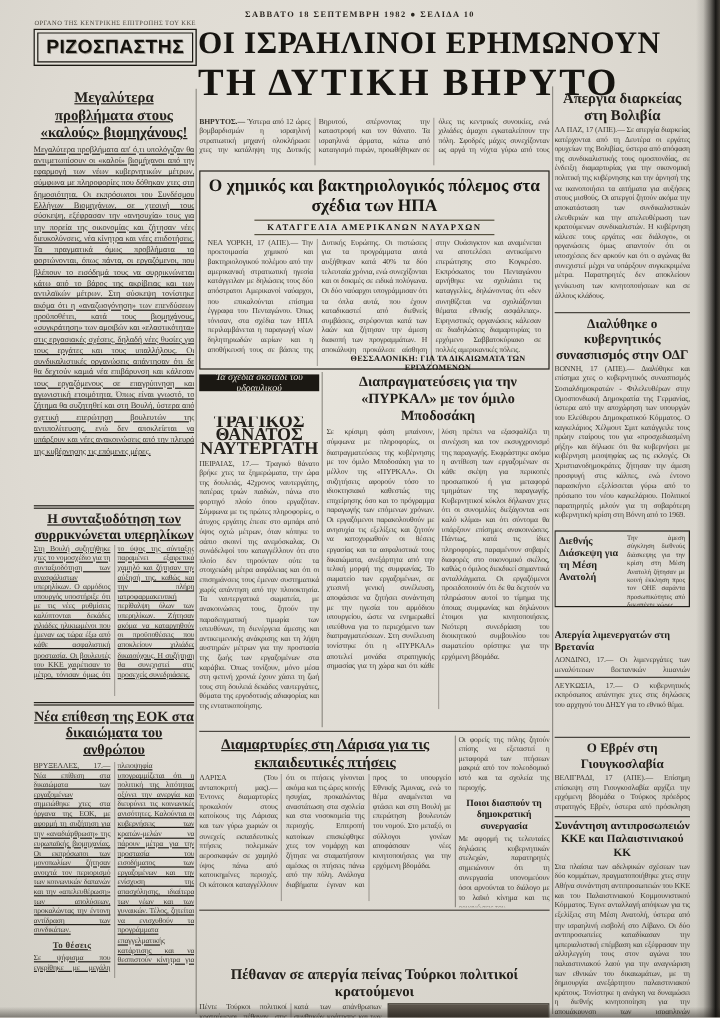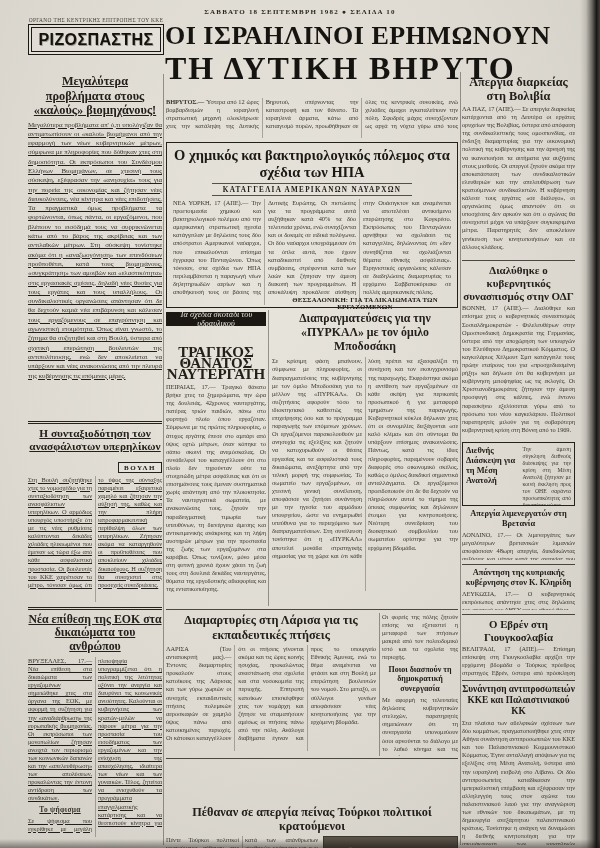--- a/index.html
+++ b/index.html
@@ -69,21 +69,21 @@
   .seaman-title { font-size:15px; line-height:11px; font-weight:bold; text-align:center; margin-bottom:3px; }
 
   
   .pyrkal { position:absolute; left:272px; top:296px; width:186px; height:300px; }
   .pyrkal-kicker { font-size:6.8px; font-weight:bold; text-align:center; letter-spacing:.2px; }
   .pyrkal-title { font-size:11.8px; line-height:13.8px; font-weight:bold; text-align:center; margin:2px 0 4px; }
   .pyrkal-body { height:234px; }
 
   
   .larisa { position:absolute; left:166px; top:613px; width:210px; }
-  .larisa-title { font-size:12.3px; line-height:14.5px; font-weight:bold; text-align:center; }
+  .larisa-title { font-size:12.3px; line-height:14.5px; font-weight:bold; text-align:center;text-decoration:underline; }
   .larisa-body { height:106px; margin-top:3px; }
 
   
   .mini { position:absolute; left:382px; top:613px; width:76px; height:143px; }
   .mini-title { font-size:8px; line-height:9.5px; font-weight:bold; text-align:center; margin:3px 0; }
 
   
   .hunger { position:absolute; left:166px; top:761px; width:292px; height:84px;margin-top:44px; }
   .hunger-title { font-size:12.3px; line-height:14px; font-weight:bold; text-align:center; }
   .hunger-row { display:flex; gap:5px; margin-top:3px; }
@@ -118,21 +118,21 @@
   .rr-sect { padding-top:3px; }
   .rr-rule { border-top:1px solid rgba(38,34,28,.8); margin-top:4px; }
   .bol-title { font-size:12.3px; line-height:14px; font-weight:bold; text-align:center; margin-bottom:2px; }
   .bol { height:184px; }
   .odg { height:178px; }
   .odg-title { font-size:11px; line-height:12.8px; font-weight:bold; text-align:center; margin-bottom:2px; }
   .mideast { height:64px; border:1px solid #25221c; margin-top:4px; padding:3px; display:flex; gap:4px; }
   .mideast-title { width:52%; font-size:8.4px; line-height:10px; font-weight:bold; }
   .mideast-body { width:48%; font-size:5.7px; line-height:7px; text-align:justify; color:#3a362e; }
   .dockers { height:54px; }
-  .sm-title { font-size:8.4px; line-height:10px; font-weight:bold; text-align:center; margin-bottom:1.5px; }
+  .sm-title { font-size:8.4px; line-height:10px; font-weight:bold; text-align:left; margin-bottom:1.5px;margin-top:16px; }
   .cyprus { height:46px; }
   .evren { height:62px; }
   .evren-title { font-size:10.8px; line-height:12.5px; font-weight:bold; text-align:center; margin-bottom:2px; }
   .kke { height:181px; }
   .kke-title { font-size:9.3px; line-height:11px; font-weight:bold; text-align:center; margin-bottom:2px; }
 </style>
 </head>
 <body>
 
 <div class="page">
@@ -161,31 +161,28 @@
   <div class="vrule" style="left:379px; top:613px; height:143px;"></div>
   <div class="hrule" style="left:166px; top:609px; width:292px;"></div>
   <div class="hrule" style="left:166px; top:758px; width:292px;"></div>
 
   <div class="left-rail">
     <div>
       <div class="lr-title1">Μεγαλύτερα προβλήματα στους «καλούς» βιομηχάνους!</div>
       <div class="ind-body t7 clip">Μεγαλύτερα προβλήματα απ' ό,τι υπολόγιζαν θα αντιμετωπίσουν οι «καλοί» βιομήχανοι από την εφαρμογή των νέων κυβερνητικών μέτρων, σύμφωνα με πληροφορίες που δόθηκαν χτες στη δημοσιότητα. Οι εκπρόσωποι του Συνδέσμου Ελλήνων Βιομηχάνων, σε χτεσινή τους σύσκεψη, εξέφρασαν την «ανησυχία» τους για την πορεία της οικονομίας και ζήτησαν νέες διευκολύνσεις, νέα κίνητρα και νέες επιδοτήσεις. Τα πραγματικά όμως προβλήματα τα φορτώνονται, όπως πάντα, οι εργαζόμενοι, που βλέπουν το εισόδημά τους να συρρικνώνεται κάτω από το βάρος της ακρίβειας και των αντιλαϊκών μέτρων. Στη σύσκεψη τονίστηκε ακόμα ότι η «αναζωογόνηση» των επενδύσεων προϋποθέτει, κατά τους βιομηχάνους, «συγκράτηση» των αμοιβών και «ελαστικότητα» στις εργασιακές σχέσεις, δηλαδή νέες θυσίες για τους εργάτες και τους υπαλλήλους. Οι συνδικαλιστικές οργανώσεις απάντησαν ότι δε θα δεχτούν καμιά νέα επιβάρυνση και κάλεσαν τους εργαζόμενους σε επαγρύπνηση και αγωνιστική ετοιμότητα. Όπως είναι γνωστό, το ζήτημα θα συζητηθεί και στη Βουλή, ύστερα από σχετική επερώτηση βουλευτών της αντιπολίτευσης, ενώ δεν αποκλείεται να υπάρξουν και νέες ανακοινώσεις από την πλευρά της κυβέρνησης τις επόμενες μέρες.</div>
     </div>
     <div class="sect-double">
-      <div class="pens-title">Η συνταξιοδότηση των ανασφάλιστων υπερηλίκων</div>
-      <div class="vouli-row">
-        <span class="vouli">ΒΟΥΛΗ</span>
-      </div>
+      <div class="pens-title">Η συνταξιοδότηση των συρρικνώνεται υπερηλίκων</div>
       <div class="pens-body cols2 t6 clip">Στη Βουλή συζητήθηκε χτες το νομοσχέδιο για τη συνταξιοδότηση των ανασφάλιστων υπερηλίκων. Ο αρμόδιος υπουργός υποστήριξε ότι με τις νέες ρυθμίσεις καλύπτονται δεκάδες χιλιάδες ηλικιωμένοι που έμεναν ως τώρα έξω από κάθε ασφαλιστική προστασία. Οι βουλευτές του ΚΚΕ χαιρέτισαν το μέτρο, τόνισαν όμως ότι το ύψος της σύνταξης παραμένει εξαιρετικά χαμηλό και ζήτησαν την αύξησή της, καθώς και την πλήρη ιατροφαρμακευτική περίθαλψη όλων των υπερηλίκων. Ζήτησαν ακόμα να καταργηθούν οι προϋποθέσεις που αποκλείουν χιλιάδες δικαιούχους. Η συζήτηση θα συνεχιστεί στις προσεχείς συνεδριάσεις.</div>
     </div>
     <div class="sect-double">
       <div class="eok-title">Νέα επίθεση της ΕΟΚ στα δικαιώματα του ανθρώπου</div>
       <div class="eok-body cols2 t6 clip">
         <span>ΒΡΥΞΕΛΛΕΣ, 17.— Νέα επίθεση στα δικαιώματα των εργαζομένων σημειώθηκε χτες στα όργανα της ΕΟΚ, με αφορμή τη συζήτηση για την «αναδιάρθρωση» της ευρωπαϊκής βιομηχανίας. Οι εκπρόσωποι των μονοπωλίων ζήτησαν ανοιχτά τον περιορισμό των κοινωνικών δαπανών και την «απελευθέρωση» των απολύσεων, προκαλώντας την έντονη αντίδραση των συνδικάτων.</span>
-        <div class="sub-head">Το ψήφισμα</div>
+        <div class="sub-head">Το θέσεις</div>
         <span>Σε ψήφισμα που εγκρίθηκε με μεγάλη πλειοψηφία υπογραμμίζεται ότι η πολιτική της λιτότητας οξύνει την ανεργία και διευρύνει τις κοινωνικές ανισότητες. Καλούνται οι κυβερνήσεις των κρατών-μελών να πάρουν μέτρα για την προστασία του εισοδήματος των εργαζομένων και την ενίσχυση της απασχόλησης, ιδιαίτερα των νέων και των γυναικών. Τέλος, ζητείται να ενισχυθούν τα προγράμματα επαγγελματικής κατάρτισης και να θεσπιστούν κίνητρα για τις μικρομεσαίες επιχειρήσεις.</span>
       </div>
     </div>
   </div>
 
   <div class="chem-box">
     <div class="chem-title">Ο χημικός και βακτηριολογικός πόλεμος στα σχέδια των ΗΠΑ</div>
     <div class="chem-kicker">ΚΑΤΑΓΓΕΛΙΑ ΑΜΕΡΙΚΑΝΩΝ ΝΑΥΑΡΧΩΝ</div>
     <div class="chem-body cols3 t6 clip">ΝΕΑ ΥΟΡΚΗ, 17 (ΑΠΕ).— Την προετοιμασία χημικού και βακτηριολογικού πολέμου από την αμερικανική στρατιωτική ηγεσία κατάγγειλαν με δηλώσεις τους δύο απόστρατοι Αμερικανοί ναύαρχοι, που επικαλούνται επίσημα έγγραφα του Πενταγώνου. Όπως τόνισαν, στα σχέδια των ΗΠΑ περιλαμβάνεται η παραγωγή νέων δηλητηριωδών αερίων και η αποθήκευσή τους σε βάσεις της Δυτικής Ευρώπης. Οι πιστώσεις για τα προγράμματα αυτά αυξήθηκαν κατά 40% τα δύο τελευταία χρόνια, ενώ συνεχίζονται και οι δοκιμές σε ειδικά πολύγωνα. Οι δύο ναύαρχοι υπογράμμισαν ότι τα όπλα αυτά, που έχουν καταδικαστεί από διεθνείς συμβάσεις, στρέφονται κατά των λαών και ζήτησαν την άμεση διακοπή των προγραμμάτων. Η αποκάλυψη προκάλεσε αίσθηση στην Ουάσιγκτον και αναμένεται να αποτελέσει αντικείμενο επερώτησης στο Κογκρέσο. Εκπρόσωπος του Πενταγώνου αρνήθηκε να σχολιάσει τις καταγγελίες, δηλώνοντας ότι «δεν συνηθίζεται να σχολιάζονται θέματα εθνικής ασφάλειας». Ειρηνιστικές οργανώσεις κάλεσαν σε διαδηλώσεις διαμαρτυρίας το ερχόμενο Σαββατοκύριακο σε πολλές αμερικανικές πόλεις.</div>
   </div>
@@ -236,21 +233,20 @@
     </div>
     <div class="mideast clip">
       <div class="mideast-title">Διεθνής Διάσκεψη για τη Μέση Ανατολή</div>
       <div class="mideast-body">Την άμεση σύγκληση διεθνούς διάσκεψης για την κρίση στη Μέση Ανατολή ζήτησαν με κοινή έκκληση προς τον ΟΗΕ σαράντα προσωπικότητες από δεκαπέντε χώρες.</div>
     </div>
     <div class="dockers clip rr-sect">
       <div class="sm-title">Απεργία λιμενεργατών στη Βρετανία</div>
       <div class="t6">ΛΟΝΔΙΝΟ, 17.— Οι λιμενεργάτες των μεγαλύτερων βρετανικών λιμανιών αποφάσισαν 48ωρη απεργία, διεκδικώντας αυξήσεις και μέτρα κατά της ανεργίας που πλήττει τον κλάδο.</div>
     </div>
     <div class="cyprus clip rr-sect rr-rule">
-      <div class="sm-title">Απάντηση της κυπριακής κυβέρνησης στον Κ. Κληρίδη</div>
       <div class="t6">ΛΕΥΚΩΣΙΑ, 17.— Ο κυβερνητικός εκπρόσωπος απάντησε χτες στις δηλώσεις του αρχηγού του ΔΗΣΥ για το εθνικό θέμα.</div>
     </div>
     <div class="evren clip rr-sect rr-rule">
       <div class="evren-title">Ο Εβρέν στη Γιουγκοσλαβία</div>
       <div class="t6">ΒΕΛΙΓΡΑΔΙ, 17 (ΑΠΕ).— Επίσημη επίσκεψη στη Γιουγκοσλαβία αρχίζει την ερχόμενη βδομάδα ο Τούρκος πρόεδρος στρατηγός Εβρέν, ύστερα από πρόσκληση της γιουγκοσλαβικής προεδρίας.</div>
     </div>
     <div class="kke clip rr-sect rr-rule">
       <div class="kke-title">Συνάντηση αντιπροσωπειών ΚΚΕ και Παλαιστινιακού ΚΚ</div>
       <div class="t6">Στα πλαίσια των αδελφικών σχέσεων των δύο κομμάτων, πραγματοποιήθηκε χτες στην Αθήνα συνάντηση αντιπροσωπειών του ΚΚΕ και του Παλαιστινιακού Κομμουνιστικού Κόμματος. Έγινε ανταλλαγή απόψεων για τις εξελίξεις στη Μέση Ανατολή, ύστερα από την ισραηλινή εισβολή στο Λίβανο. Οι δύο αντιπροσωπείες καταδίκασαν την ιμπεριαλιστική επέμβαση και εξέφρασαν την αλληλεγγύη τους στον αγώνα του παλαιστινιακού λαού για την αναγνώριση των εθνικών του δικαιωμάτων, με τη δημιουργία ανεξάρτητου παλαιστινιακού κράτους. Τονίστηκε η ανάγκη να δυναμώσει η διεθνής κινητοποίηση για την απομάκρυνση των ισραηλινών στρατευμάτων από το Λίβανο.</div>
     </div>

